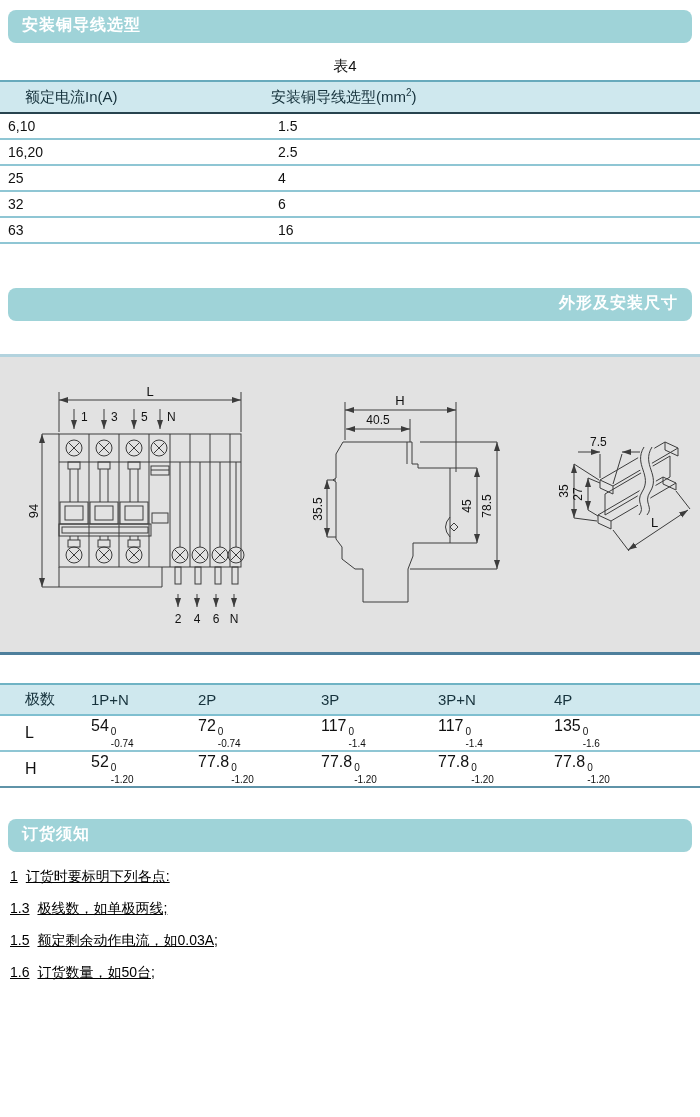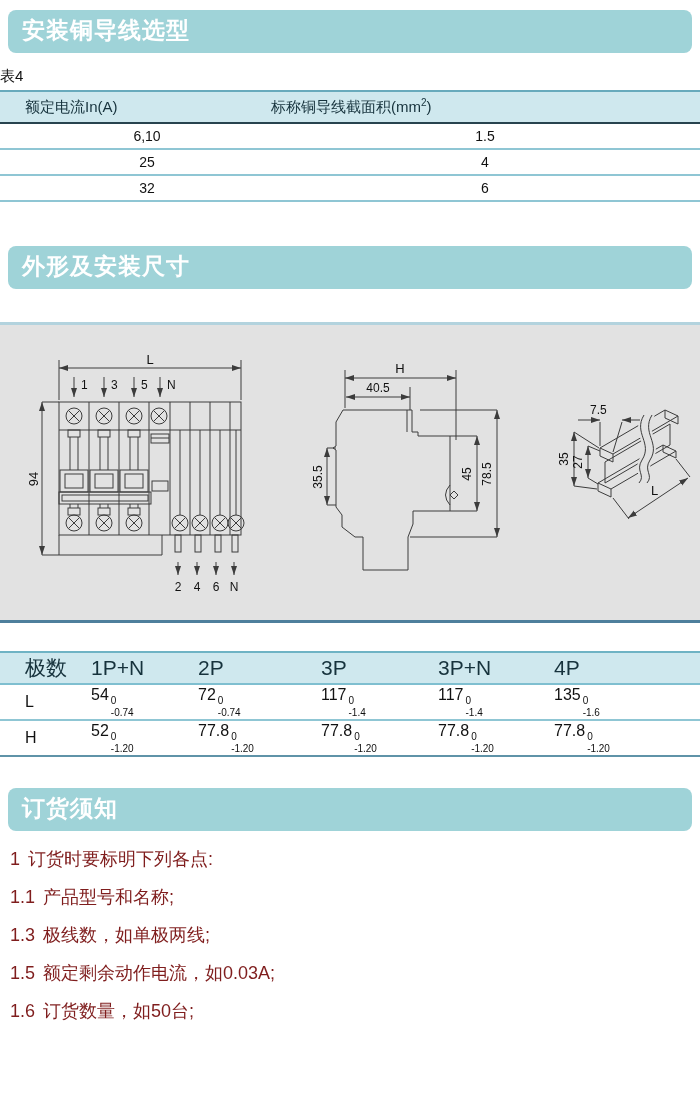--- a/index.html
+++ b/index.html
@@ -3,109 +3,117 @@
 <meta charset="utf-8">
 <style>
   html,body{margin:0;padding:0;background:#ffffff;}
   body{
     width:700px;height:1117px;overflow:hidden;position:relative;
     font-family:"Liberation Sans","DejaVu Sans",sans-serif;color:#1c1c1c;
   }
   
   .banner{
     margin:0 8px;background:#9fd3d8;border-radius:8px;
-    color:#ffffff;font-size:23px;font-weight:bold;
+    color:#ffffff;font-size:16px;font-weight:bold;
     padding:5px 14px 7px 14px;letter-spacing:1px;
   }
   .banner1{margin-top:10px;}
-  .banner2{margin-top:44px;}
+  .banner2{margin-top:44px;text-align:right;}
   .banner3{margin-top:31px;}
   
   .table-ref{
-    text-align:left;font-size:15px;color:#111;
+    text-align:center;font-size:15px;color:#111;
     padding:14px 10px 4px 0;
   }
   
   table{border-collapse:collapse;width:700px;table-layout:fixed;}
   .wire-table thead th{
     background:#cfe8ee;border-top:2px solid #68aabc;border-bottom:2px solid #27434e;
     font-size:15px;font-weight:normal;text-align:left;height:28px;color:#16323c;
   }
   .wire-table td{
     font-size:14px;height:22px;border-bottom:2px solid #8fc6d4;
-    text-align:center;color:#111;
+    text-align:left;color:#111;padding-left:8px;
   }
   .col-pad{padding-left:25px;}
   .wire-table col.c1{width:270px;}
   sup{font-size:10px;}
   
   .panel{
     margin-top:33px;background:#e2e2e2;
     border-top:3px solid #b3d3de;border-bottom:3px solid #4e7f9c;
   }
   .dwg{display:block;}
   .dwg .ln{stroke:#3c3c3c;stroke-width:1;fill:none;}
   .dwg .erase{stroke:#e2e2e2;stroke-width:13;fill:none;stroke-linecap:round;}
   .dwg text{fill:#111;stroke:none;font-size:12px;font-family:"Liberation Sans",sans-serif;}
   .dwg .dlab{font-size:13px;}
   
   .dims-table{margin-top:28px;}
   .dims-table thead th{
     background:#cfe8ee;border-top:2px solid #6fb3c4;border-bottom:2px solid #7fbfd0;
-    font-size:21px;font-weight:normal;text-align:left;height:27px;color:#16323c;
+    font-size:15px;font-weight:normal;text-align:left;height:27px;color:#16323c;
   }
   .dims-table td{
     font-size:16px;height:29px;border-bottom:2px solid #8fc6d4;color:#111;text-align:left;
   }
   .dims-table tr.last td{border-bottom:2px solid #5f93a8;}
   .dims-table col.cl{width:90px;}
   .dims-table col.c2{width:107px;}
   .dims-table col.c3{width:123px;}
   .dims-table col.c4{width:117px;}
   .dims-table col.c5{width:116px;}
   .tol{
     display:inline-flex;flex-direction:column;justify-content:center;
     font-size:10px;line-height:1.15;vertical-align:-4px;margin-left:2px;
   }
   .tol span{font-style:normal;}
   
   .order-list{margin:16px 0 0 10px;}
-  .order-item{font-size:18px;margin-bottom:14px;color:#7f1d1d;}
+  .order-item{font-size:14px;margin-bottom:14px;color:#000000;text-decoration:underline;}
   .order-item .no{margin-right:8px;}
 </style>
 </head>
 <body>
 
 <div class="banner banner1">安装铜导线选型</div>
 
 <div class="table-ref">表4</div>
 
 <table class="wire-table">
   <colgroup>
       <col class="c1">
       <col>
     </colgroup>
   <thead>
     <tr>
       <th class="col-pad">额定电流In(A)</th>
-      <th><span>标称铜导线截面积(mm</span><sup>2</sup><span>)</span></th>
+      <th><span>安装铜导线选型(mm</span><sup>2</sup><span>)</span></th>
     </tr>
   </thead>
   <tbody>
     <tr>
       <td class="col-pad">6,10</td>
       <td>1.5</td>
       </tr>
     <tr>
+      <td class="col-pad">16,20</td>
+      <td>2.5</td>
+      </tr>
+    <tr>
       <td class="col-pad">25</td>
       <td>4</td>
       </tr>
     <tr>
       <td class="col-pad">32</td>
       <td>6</td>
+      </tr>
+    <tr>
+      <td class="col-pad">63</td>
+      <td>16</td>
       </tr>
   </tbody>
 </table>
 
 <div class="banner banner2">外形及安装尺寸</div>
 
 <div class="panel">
 <svg class="dwg" width="700" height="295" viewBox="0 0 700 295">
   <defs>
     <marker id="ah" orient="auto-start-reverse" markerWidth="10" markerHeight="8" refX="9" refY="3">
@@ -368,18 +376,17 @@
             <span>-1.20</span>
           </span></td>
     </tr>
   </tbody>
 </table>
 
 <div class="banner banner3">订货须知</div>
 
 <div class="order-list">
   <div class="order-item"><span class="no">1</span><span>订货时要标明下列各点:</span></div>
-  <div class="order-item"><span class="no">1.1</span><span>产品型号和名称;</span></div>
   <div class="order-item"><span class="no">1.3</span><span>极线数，如单极两线;</span></div>
   <div class="order-item"><span class="no">1.5</span><span>额定剩余动作电流，如0.03A;</span></div>
   <div class="order-item"><span class="no">1.6</span><span>订货数量，如50台;</span></div>
 
 </div>
 
 </body></html>

